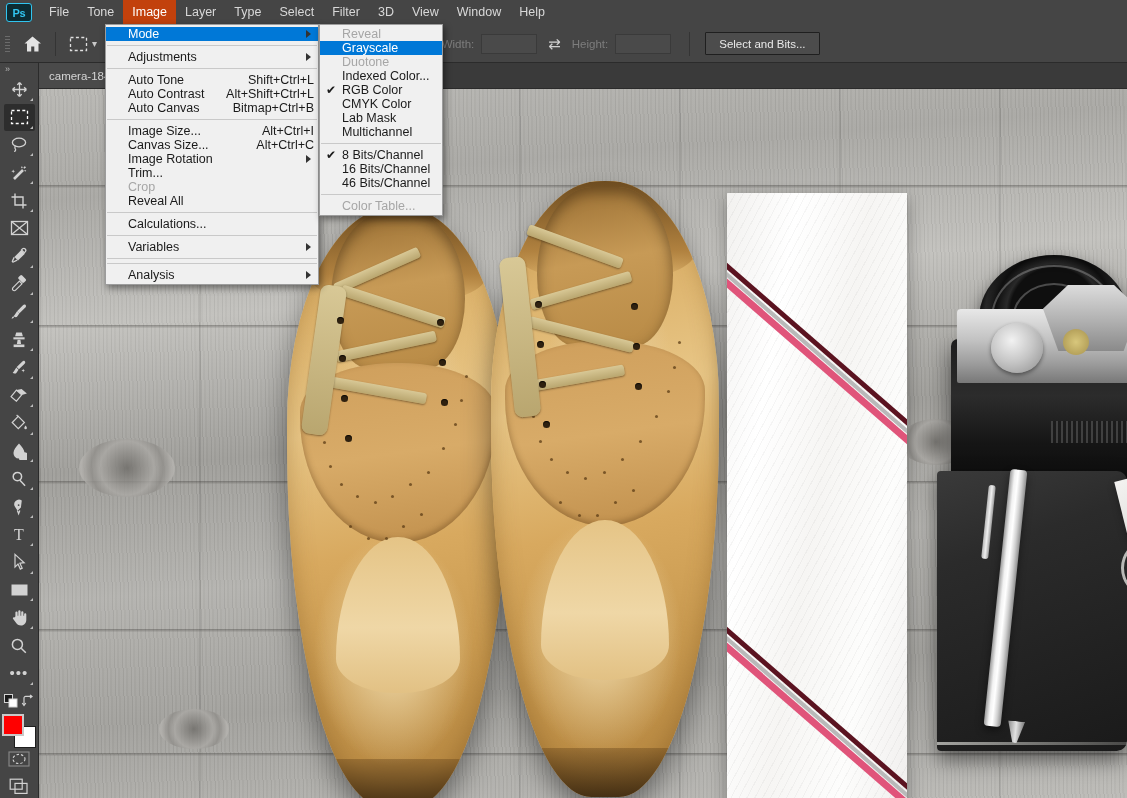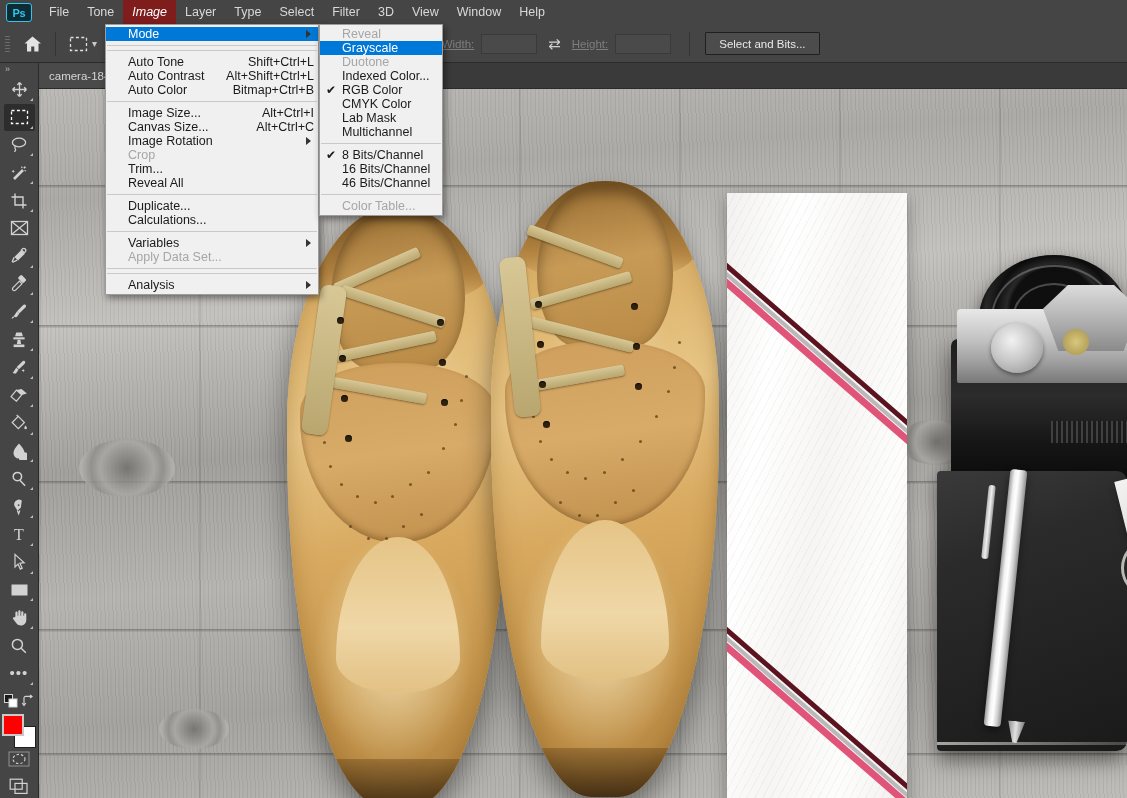--- a/index.html
+++ b/index.html
@@ -26,21 +26,21 @@
     border-radius: 3px;
     color: #31c5f0;
     font-size: 11px; font-weight: bold;
     display: flex; align-items: center; justify-content: center;
     letter-spacing: -0.3px;
   }
   .menu-item {
     padding: 0 9px; height: 25px; line-height: 25px;
     color: #d8d8d8; font-size: 12.5px; cursor: default; white-space: nowrap;
   }
-  .menu-item.active { background: #7f1d1d; color: #ffffff; font-style: italic; }
+  .menu-item.active { background: #c2410c; color: #ffffff; }
 
   
   .optionsbar {
     position: absolute; left: 0; top: 25px; width: 1127px; height: 38px;
     background: #454545;
     border-bottom: 1px solid #2b2b2b;
     display: flex; align-items: center;
     z-index: 20;
   }
   .grip {
@@ -55,21 +55,21 @@
     color: #e3e3e3;
   }
   .opt-sep { width: 1px; height: 24px; background: #343434; margin: 0 7px; }
   .opt-tool {
     display: flex; align-items: center; gap: 3px; padding: 0 4px;
   }
   .opt-marquee {
     width: 22px; height: 22px; display: flex; align-items: center; justify-content: center;
   }
   .chev { color: #c9c9c9; font-size: 10px; }
-  .opt-label { color: #9a9a9a; font-size: 11.5px; white-space: nowrap; text-decoration: underline; }
+  .opt-label { color: #9a9a9a; font-size: 11.5px; white-space: nowrap; }
   .opt-label.dim { color: #7d7d7d; }
   .opt-select {
     position: relative;
     width: 84px; height: 21px; background: #5c5c5c;
     border: 1px solid #2f2f2f;
     color: #e6e6e6; font-size: 11.5px;
     display: flex; align-items: center; padding-left: 7px;
   }
   .opt-select .chev2 {
     position: absolute; right: 5px; top: 50%; transform: translateY(-50%);
@@ -783,69 +783,67 @@
     <div class="menu-item">Window</div>
     <div class="menu-item">Help</div>
   </div>
 
   <div class="dropdown" id="image-menu">
       <div class="mrow hl">
         <span class="label">Mode</span>
         <span class="arrow"></span>
       </div>
       <div class="msep"></div>
+      <div class="mrow">
+        <span class="label">Adjustments</span>
+        <span class="arrow"></span>
+      </div>
       <div class="msep"></div>
       <div class="mrow">
         <span class="label">Auto Tone</span>
         <span class="accel">Shift+Ctrl+L</span>
       </div>
       <div class="mrow">
         <span class="label">Auto Contrast</span>
         <span class="accel">Alt+Shift+Ctrl+L</span>
       </div>
       <div class="mrow">
-        <span class="label">Auto Color</span>
+        <span class="label">Auto Canvas</span>
         <span class="accel">Bitmap+Ctrl+B</span>
       </div>
       <div class="msep"></div>
       <div class="mrow">
         <span class="label">Image Size...</span>
         <span class="accel">Alt+Ctrl+I</span>
       </div>
       <div class="mrow">
         <span class="label">Canvas Size...</span>
         <span class="accel">Alt+Ctrl+C</span>
       </div>
       <div class="mrow">
         <span class="label">Image Rotation</span>
         <span class="arrow"></span>
       </div>
+      <div class="mrow">
+        <span class="label">Trim...</span>
+      </div>
       <div class="mrow disabled">
         <span class="label">Crop</span>
       </div>
       <div class="mrow">
-        <span class="label">Trim...</span>
-      </div>
-      <div class="mrow">
         <span class="label">Reveal All</span>
       </div>
       <div class="msep"></div>
-      <div class="mrow">
-        <span class="label">Duplicate...</span>
-      </div>
       <div class="mrow">
         <span class="label">Calculations...</span>
       </div>
       <div class="msep"></div>
       <div class="mrow">
         <span class="label">Variables</span>
         <span class="arrow"></span>
-      </div>
-      <div class="mrow disabled">
-        <span class="label">Apply Data Set...</span>
       </div>
       <div class="msep"></div>
       <div class="msep"></div>
       <div class="mrow">
         <span class="label">Analysis</span>
         <span class="arrow"></span>
       </div>
     </div>
 
   <div class="dropdown" id="mode-submenu">

